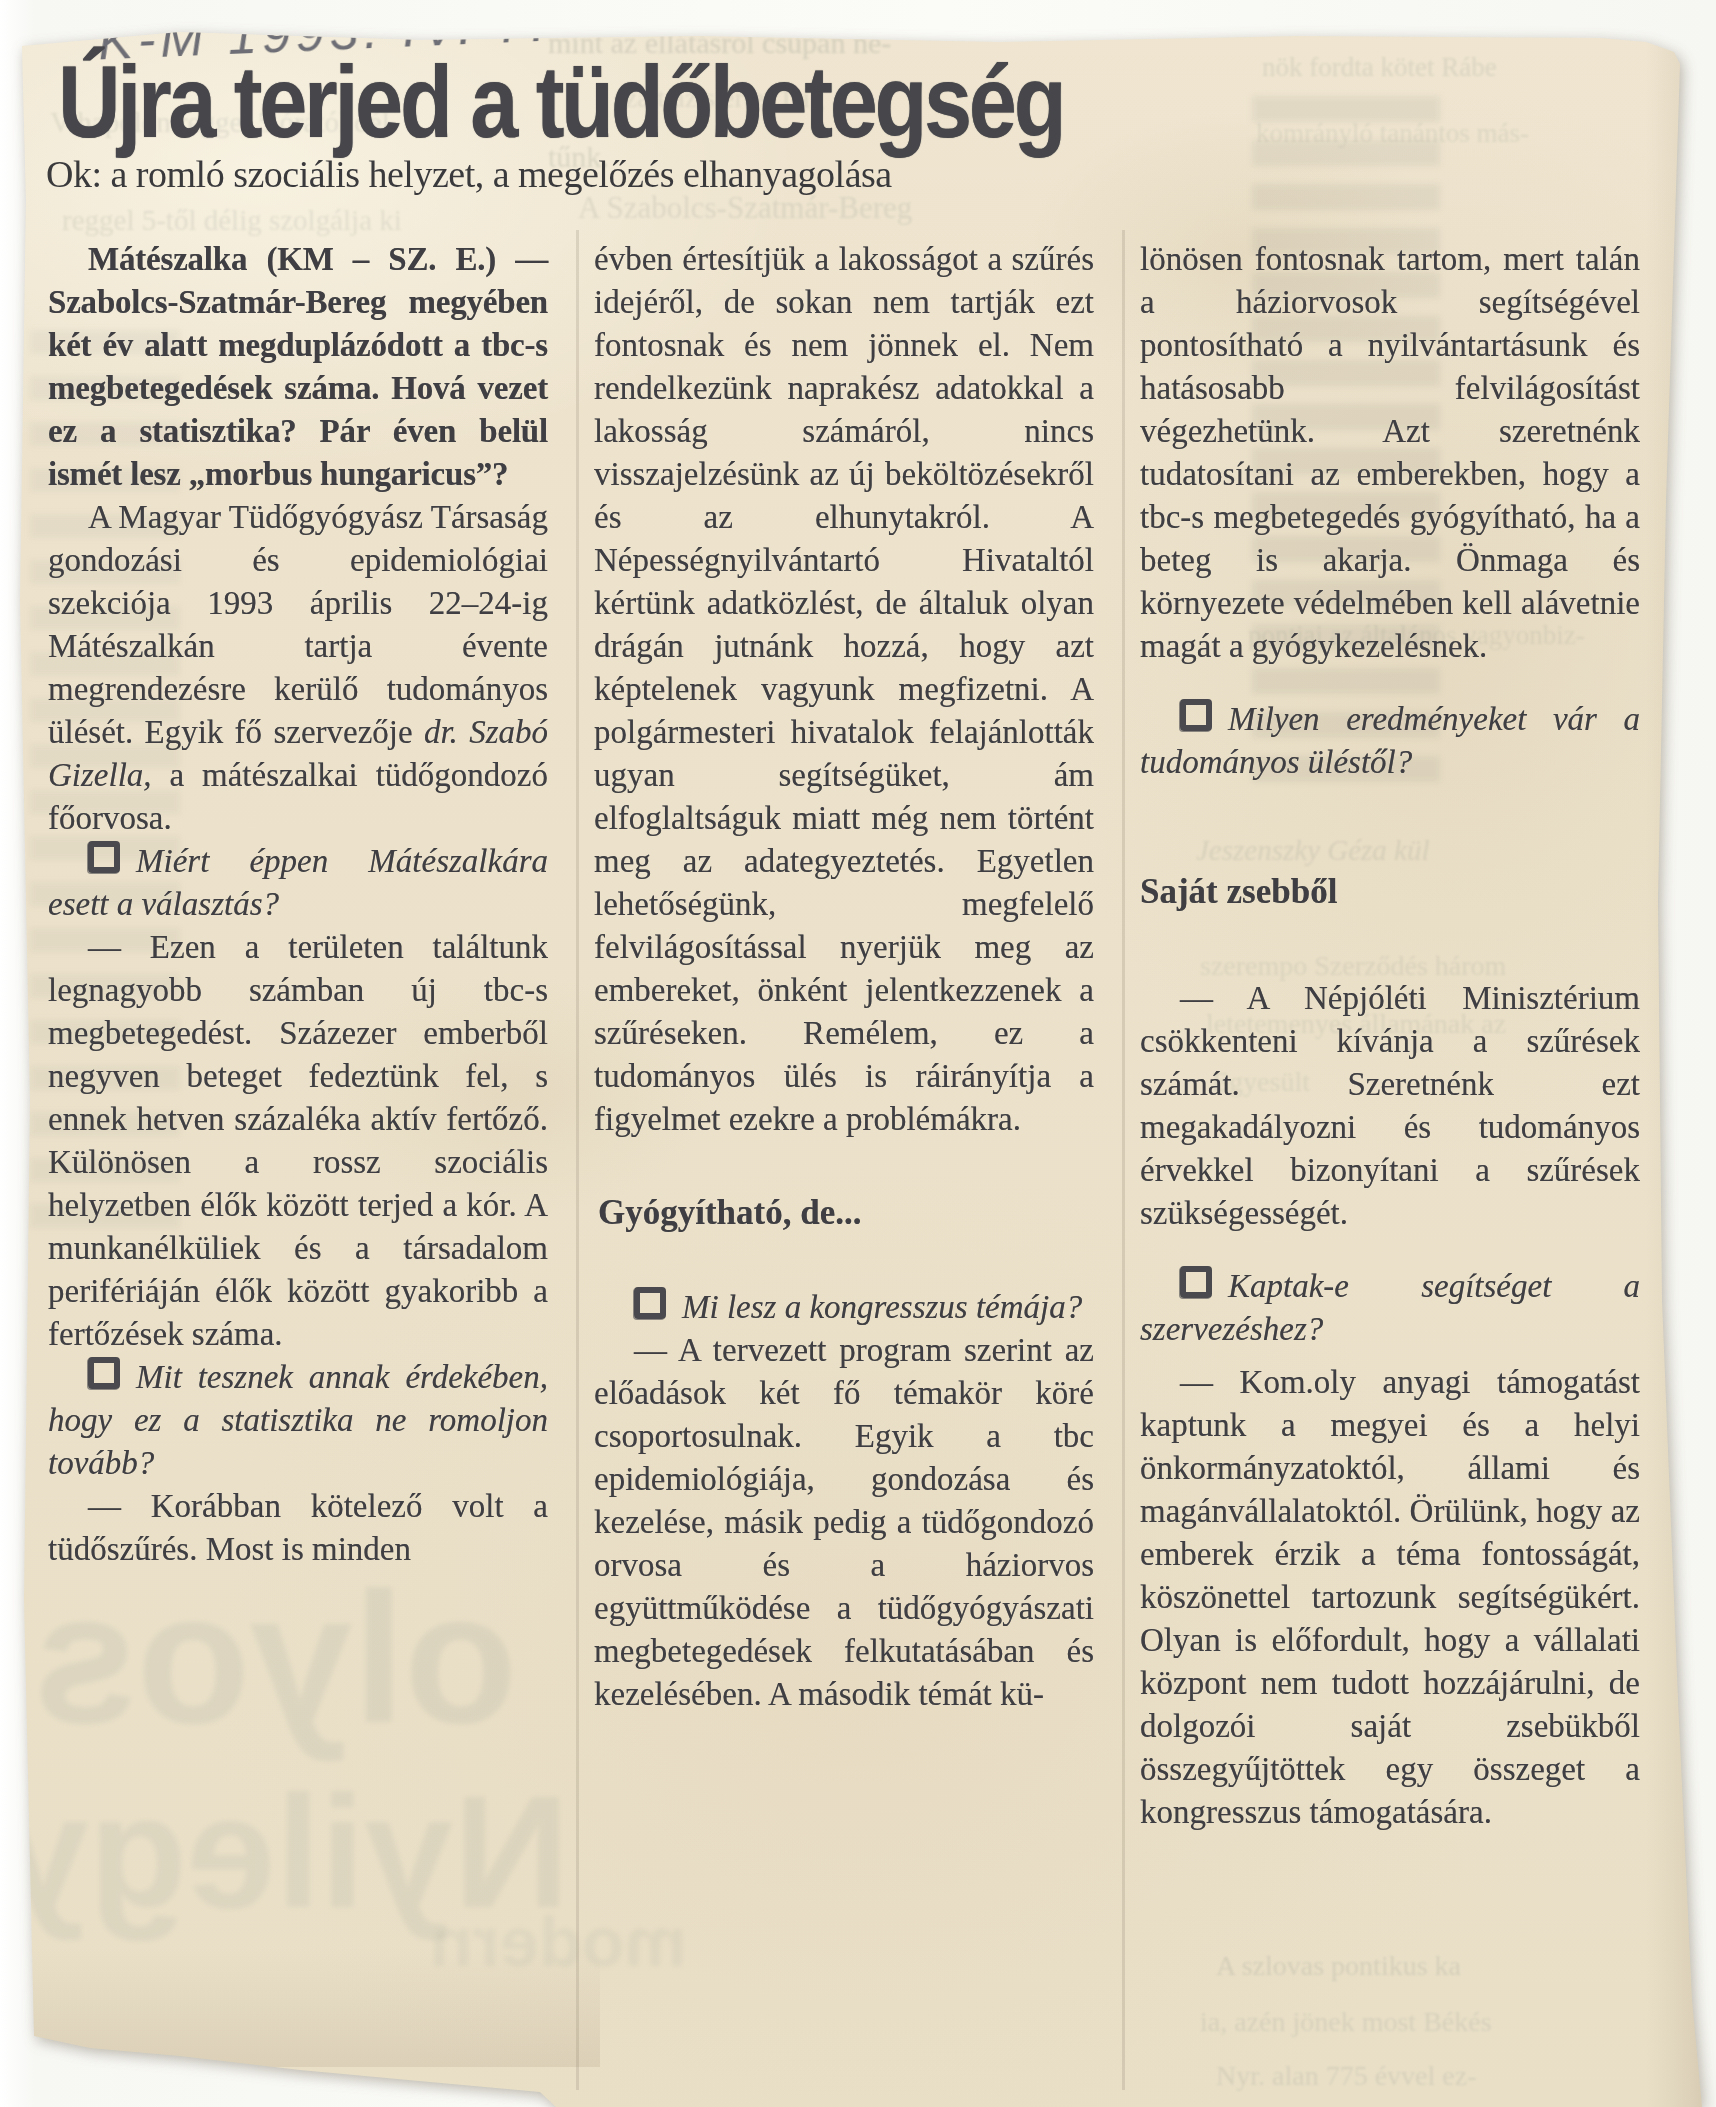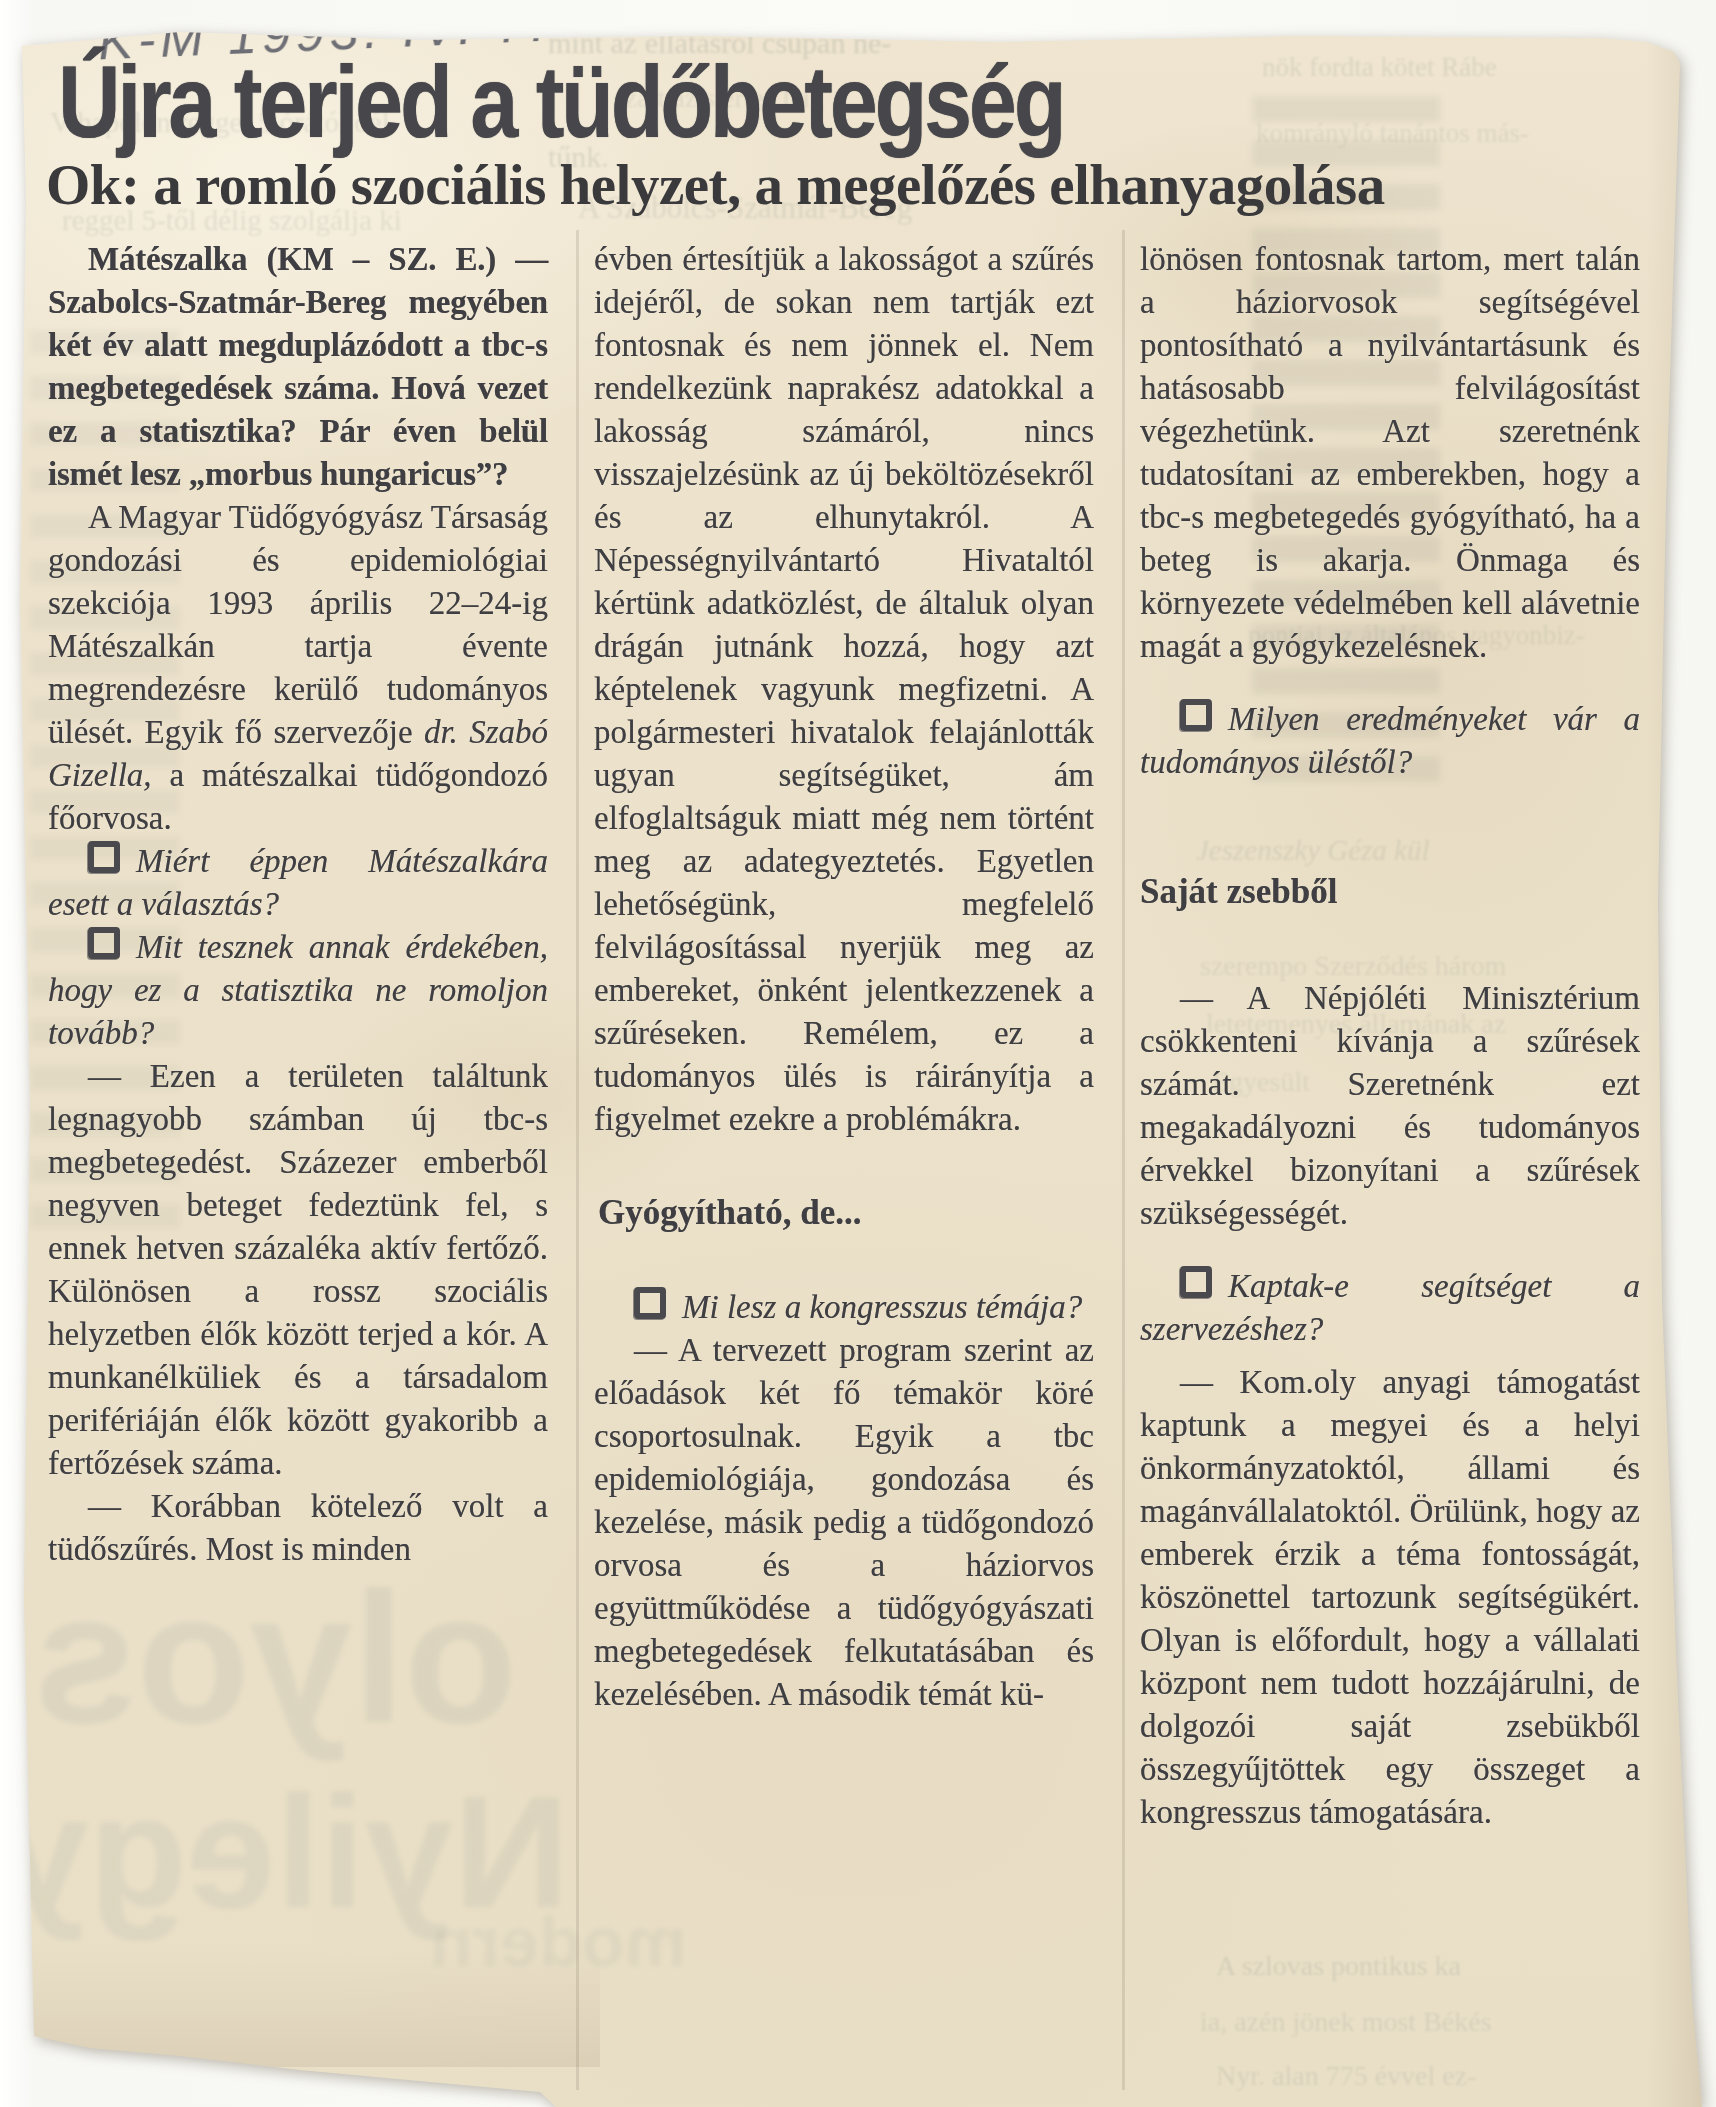--- a/index.html
+++ b/index.html
@@ -34,21 +34,21 @@
   }
   .headline{
     position:absolute;left:58px;top:44px;
     font-family:"Liberation Sans",sans-serif;font-weight:bold;
     font-size:102px;letter-spacing:-4px;color:#47474b;white-space:nowrap;
     transform:scaleX(.85);transform-origin:left top;
     text-shadow:0 0 1px rgba(70,70,75,.8);
   }
   .subhead{
     position:absolute;left:46px;top:152px;
-    font-size:57px;font-weight:700;letter-spacing:-.5px;color:#3a3a3d;
+    font-size:38px;font-weight:400;letter-spacing:-.5px;color:#3a3a3d;
     white-space:nowrap;
   }
 
   .columns{position:absolute;left:48px;top:238px;width:1592px;display:flex;gap:46px;}
   .col{width:500px;font-size:33px;line-height:43px;text-align:justify;color:#3f3f43;
        text-shadow:0 0 .6px rgba(63,63,67,.55);}
   .col p{margin:0;}
   .block{text-indent:40px;}
   .block.noindent{text-indent:0;}
   .lead{font-weight:bold;letter-spacing:-.2px;margin-bottom:64px;}
@@ -122,22 +122,22 @@
       <h2 class="subhead" style="margin:0;">Ok: a romló szociális helyzet, a megelőzés elhanyagolása</h2>
 
       <div class="col-rule rule-a"></div>
       <div class="col-rule rule-b"></div>
 
       <div class="columns">
           <div class="col col-0">
             <p class="block lead"><span>Mátészalka (KM – SZ. E.) — Szabolcs-Szatmár-Bereg megyében két év alatt megduplázódott a tbc-s megbetegedések száma. Hová vezet ez a statisztika? Pár éven belül ismét lesz „morbus hungaricus”?</span></p>
             <p class="block para"><span>A Magyar Tüdőgyógyász Társaság gondozási és epidemiológiai szekciója 1993 április 22–24-ig Mátészalkán tartja évente megrendezésre kerülő tudományos ülését. Egyik fő szervezője </span><span style="font-style: italic;">dr. Szabó Gizella,</span><span> a mátészalkai tüdőgondozó főorvosa.</span></p>
             <p class="block question"><span class="q-bullet"></span><span>Miért éppen Mátészalkára esett a választás?</span></p>
+            <p class="block answer"><span>— Ezen a területen találtunk legnagyobb számban új tbc-s megbetegedést. Százezer emberből negyven beteget fedeztünk fel, s ennek hetven százaléka aktív fertőző. Különösen a rossz szociális helyzetben élők között terjed a kór. A munkanélküliek és a társadalom perifériáján élők között gyakoribb a fertőzések száma.</span></p>
             <p class="block question"><span class="q-bullet"></span><span>Mit tesznek annak érdekében, hogy ez a statisztika ne romoljon tovább?</span></p>
-            <p class="block answer"><span>— Ezen a területen találtunk legnagyobb számban új tbc-s megbetegedést. Százezer emberből negyven beteget fedeztünk fel, s ennek hetven százaléka aktív fertőző. Különösen a rossz szociális helyzetben élők között terjed a kór. A munkanélküliek és a társadalom perifériáján élők között gyakoribb a fertőzések száma.</span></p>
             <p class="block answer"><span>— Korábban kötelező volt a tüdőszűrés. Most is minden</span></p>
           </div>
           <div class="col col-1">
             <p class="block para noindent"><span>évben értesítjük a lakosságot a szűrés idejéről, de sokan nem tartják ezt fontosnak és nem jönnek el. Nem rendelkezünk naprakész adatokkal a lakosság számáról, nincs visszajelzésünk az új beköltözésekről és az elhunytakról. A Népességnyilvántartó Hivataltól kértünk adatközlést, de általuk olyan drágán jutnánk hozzá, hogy azt képtelenek vagyunk megfizetni. A polgármesteri hivatalok felajánlották ugyan segítségüket, ám elfoglaltságuk miatt még nem történt meg az adategyeztetés. Egyetlen lehetőségünk, megfelelő felvilágosítással nyerjük meg az embereket, önként jelentkezzenek a szűréseken. Remélem, ez a tudományos ülés is ráirányítja a figyelmet ezekre a problémákra.</span></p>
             <p class="block heading"><span>Gyógyítható, de...</span></p>
             <p class="block question"><span class="q-bullet"></span><span>Mi lesz a kongresszus témája?</span></p>
             <p class="block answer"><span>— A tervezett program szerint az előadások két fő témakör köré csoportosulnak. Egyik a tbc epidemiológiája, gondozása és kezelése, másik pedig a tüdőgondozó orvosa és a háziorvos együttműködése a tüdőgyógyászati megbetegedések felkutatásában és kezelésében. A második témát kü-</span></p>
           </div>
           <div class="col col-2">
             <p class="block para noindent"><span>lönösen fontosnak tartom, mert talán a háziorvosok segítségével pontosítható a nyilvántartásunk és hatásosabb felvilágosítást végezhetünk. Azt szeretnénk tudatosítani az emberekben, hogy a tbc-s megbetegedés gyógyítható, ha a beteg is akarja. Önmaga és környezete védelmében kell alávetnie magát a gyógykezelésnek.</span></p>

